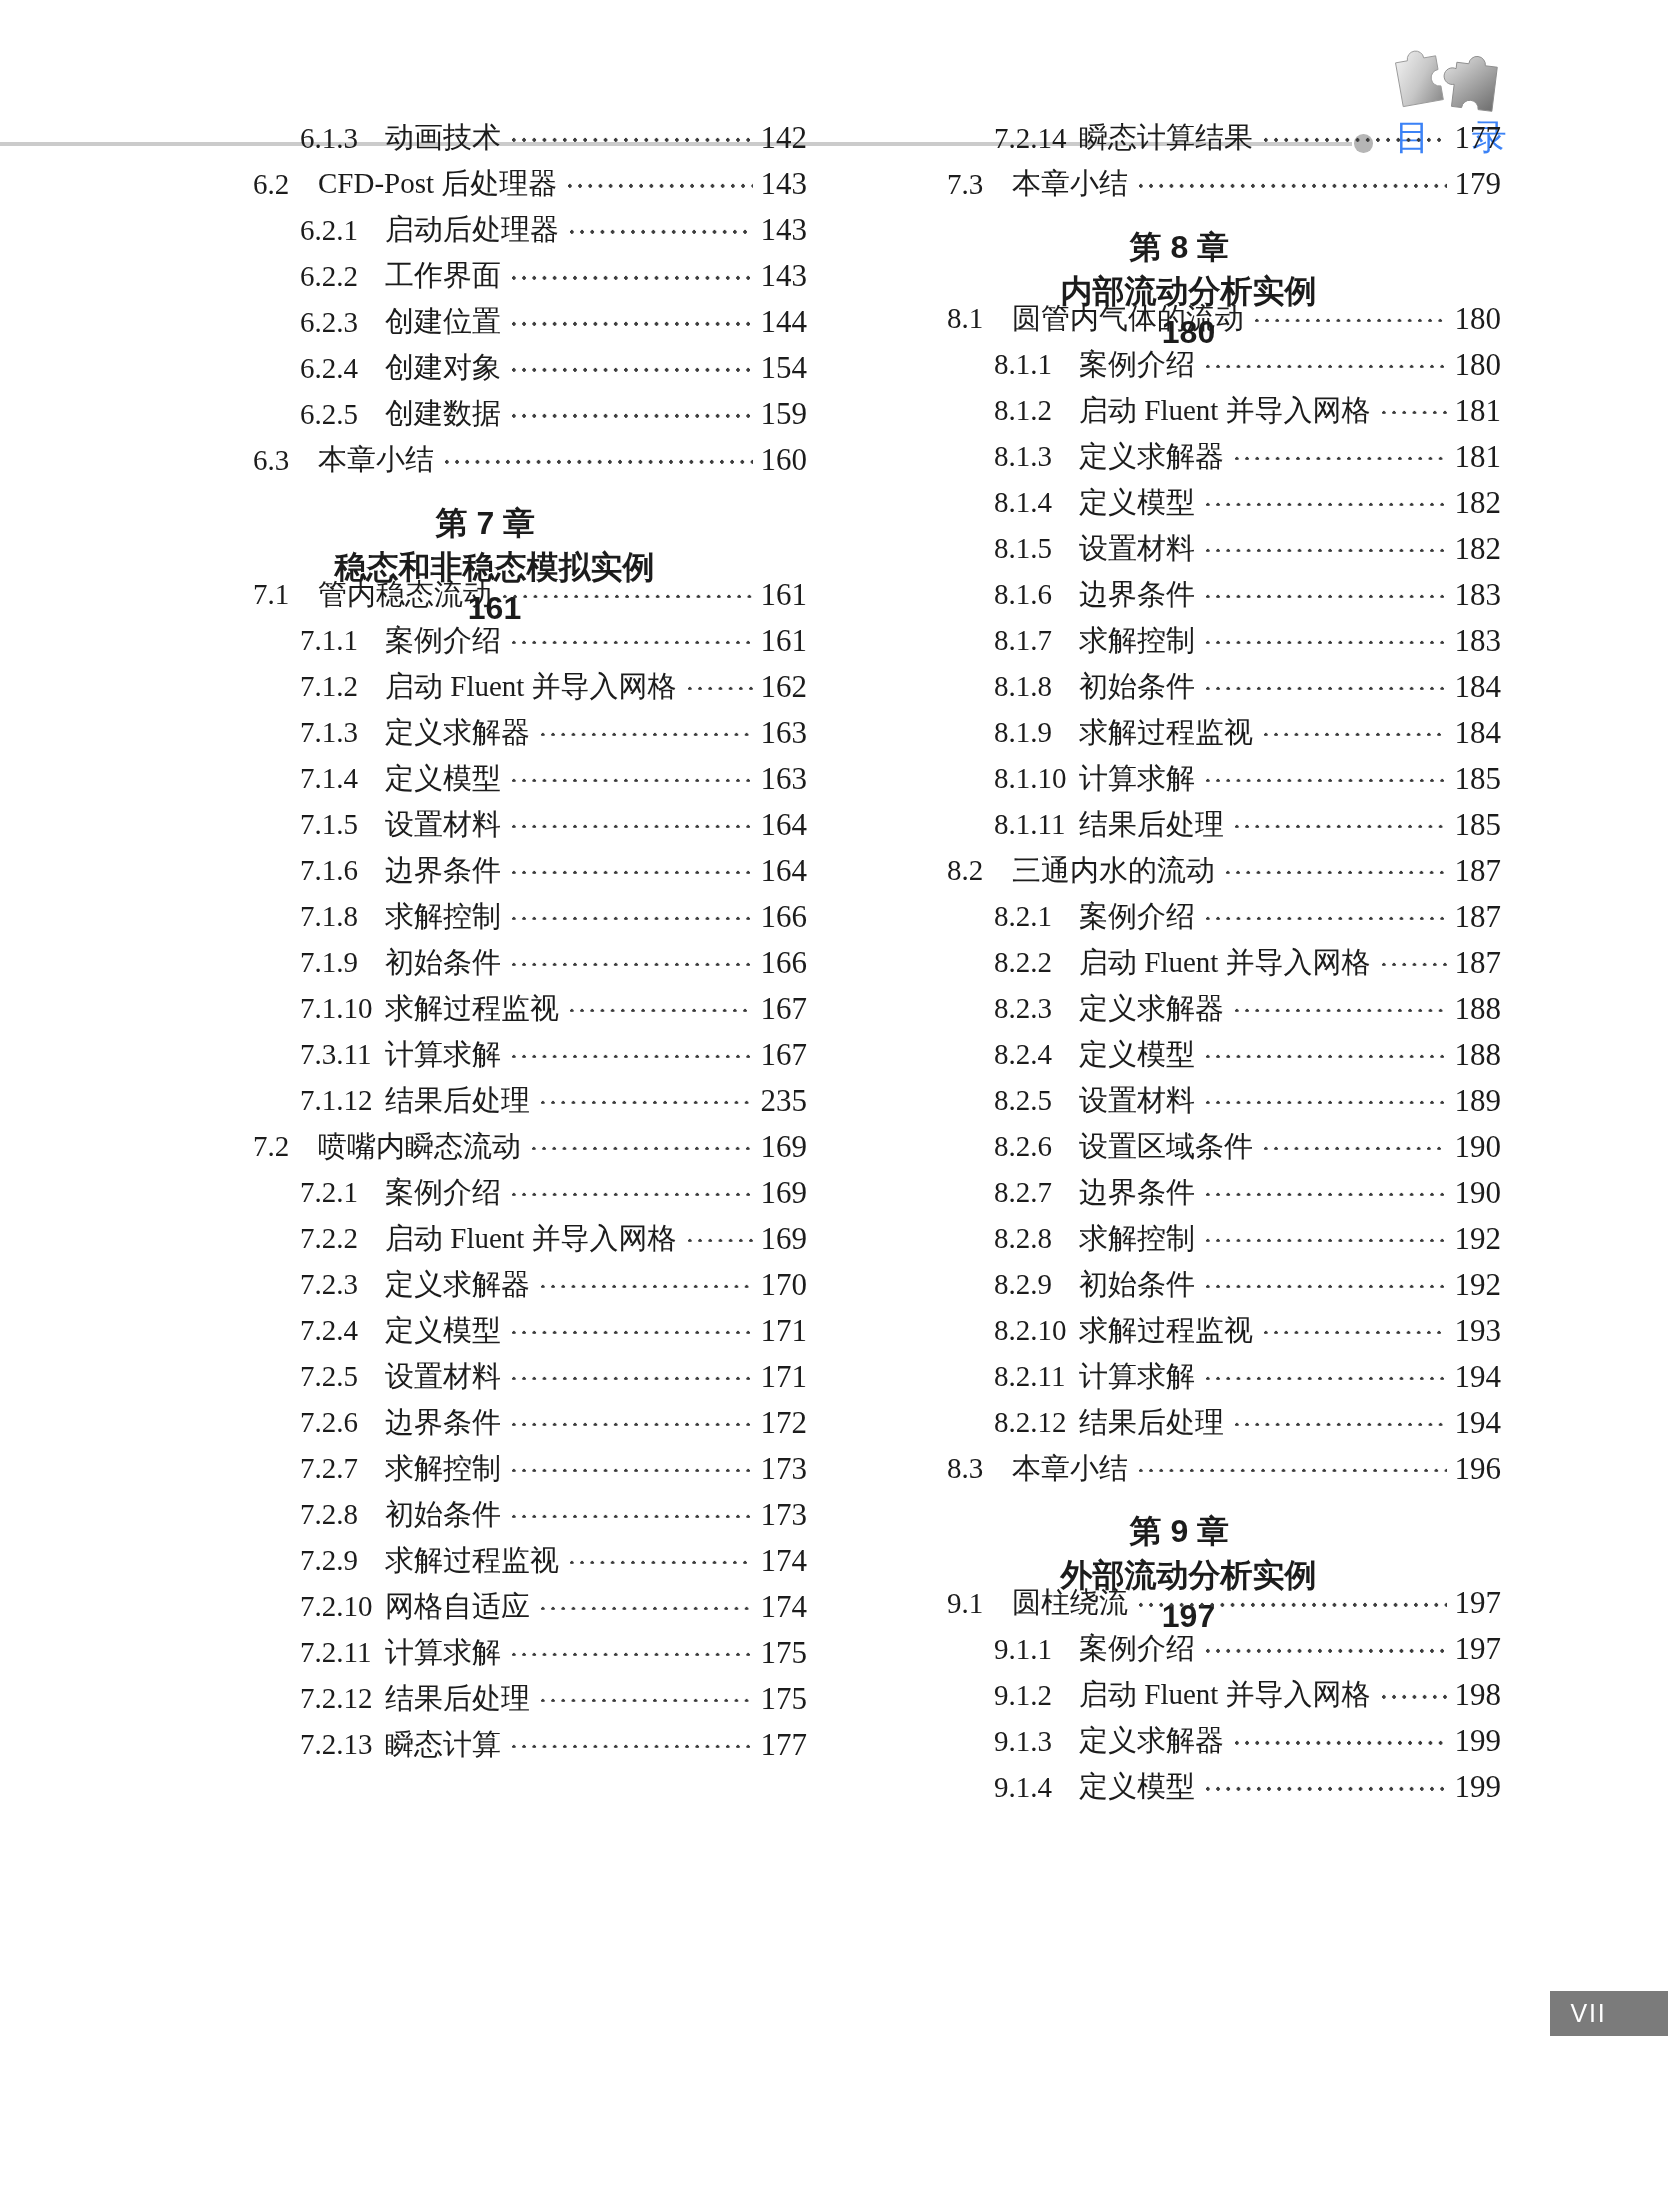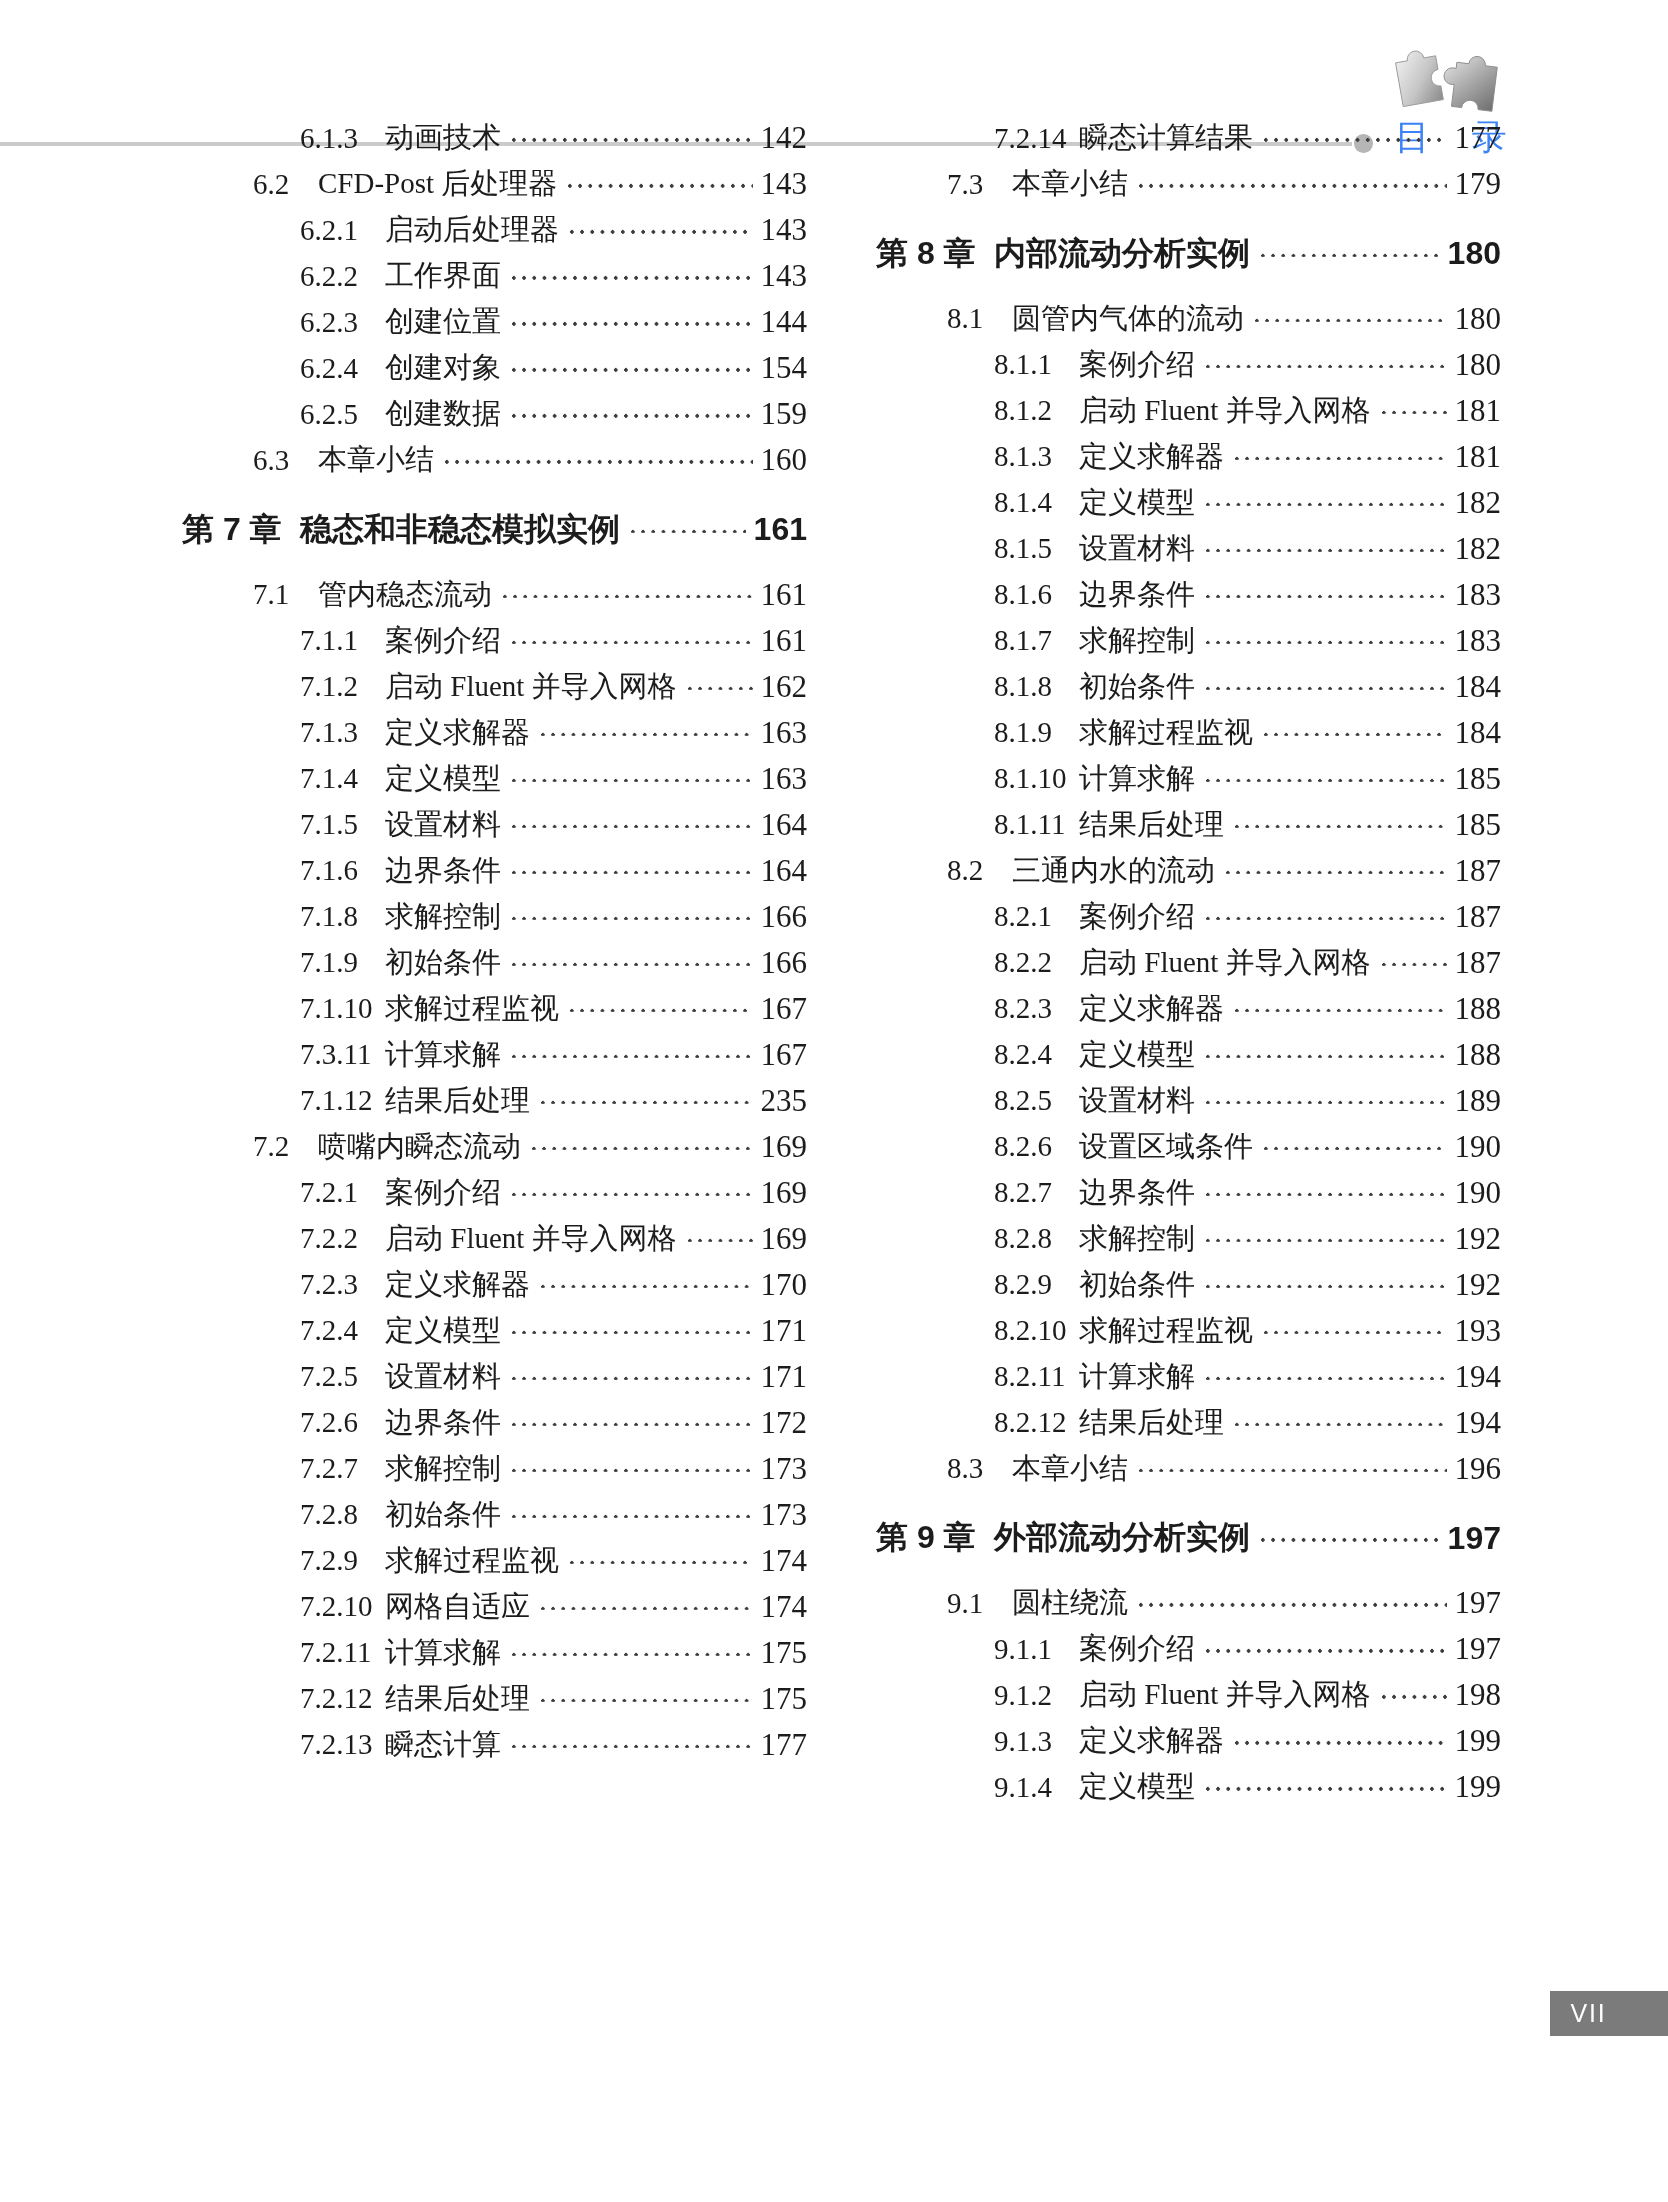--- a/index.html
+++ b/index.html
@@ -35,20 +35,21 @@
   .row .label { flex:0 0 auto; }
   .row .page-num { flex:0 0 auto; font-size:31px; }
   .row.subsection { padding-left:181px; }
   .row.subsection .num { min-width:85px; }
   .row.section    { padding-left:134px; }
   .row.section .num    { min-width:65px; }
   .row.chapter {
     padding-left:63px; height:56px; margin-top:18.6px; margin-bottom:14px;
     font-size:32px; font-weight:bold;
     font-family:"Liberation Sans","DejaVu Sans",sans-serif;
+    flex-direction:column;
   }
   .row.chapter .num { min-width:118px; }
   .row.chapter .page-num { font-size:32px; }
   .leader {
     flex:1 1 auto; height:3.7px; margin:0 7.4px 0 11px; min-width:28px;
     background-image:radial-gradient(circle 1.9px at 1.9px 1.9px, #3c3c3c 95%, transparent 100%);
     background-size:10.2px 3.7px; background-repeat:repeat-x;
     transform:translateY(1.9px);
   }
   

